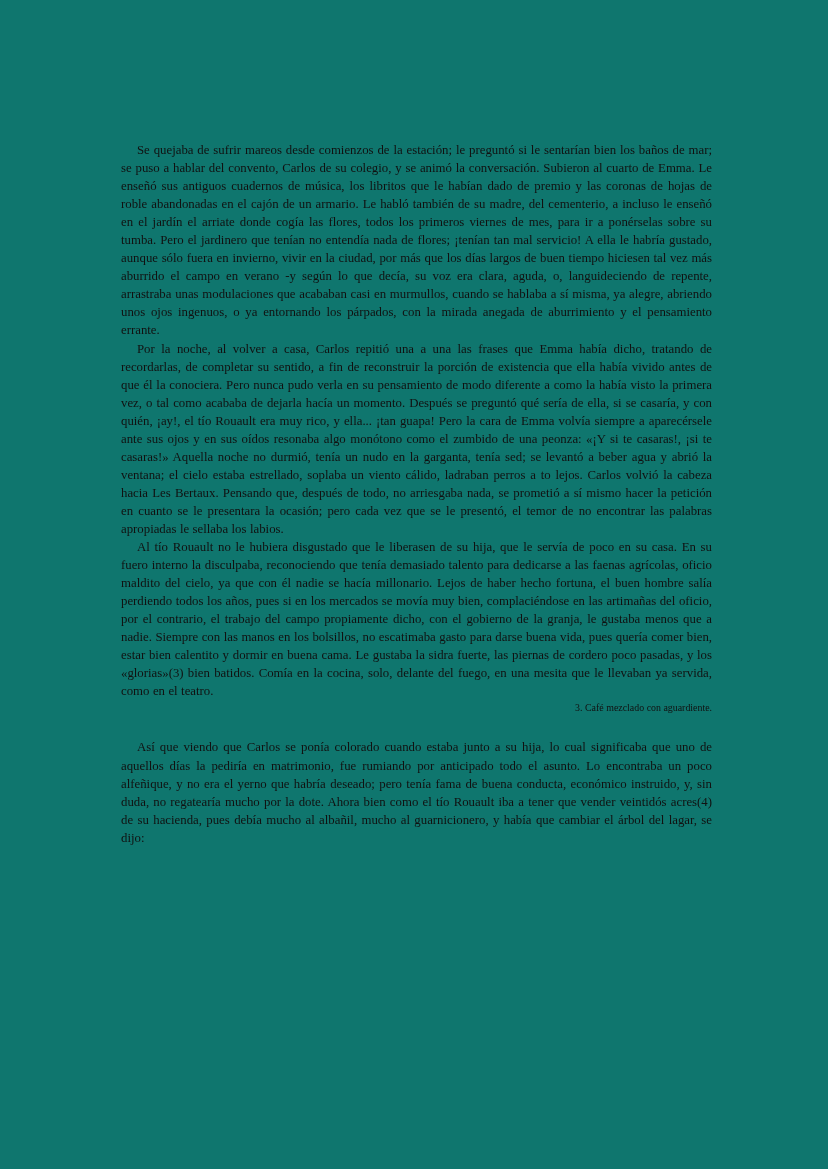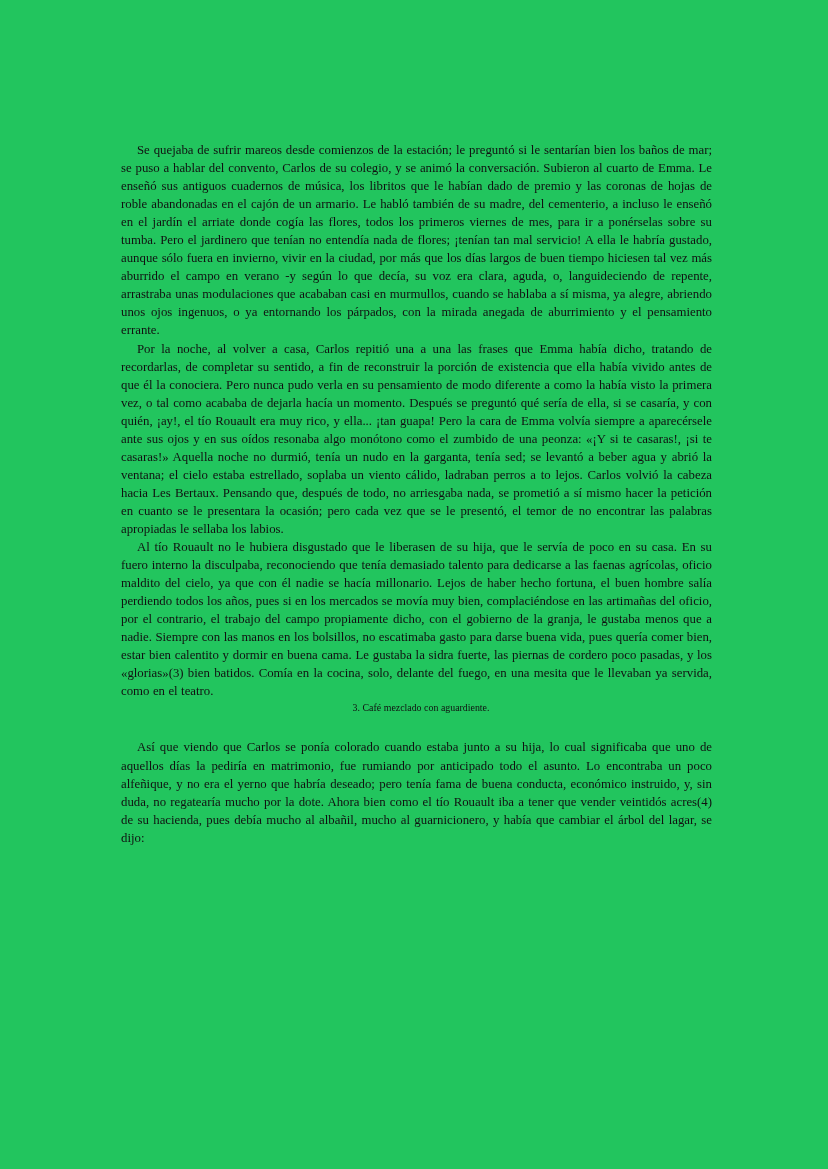--- a/index.html
+++ b/index.html
@@ -14,21 +14,21 @@
     overflow: hidden;
     font-family: "Liberation Serif", "DejaVu Serif", serif;
     color: #111111;
     -webkit-font-smoothing: antialiased;
   }
 
   .page {
     position: relative;
     width: 828px;
     height: 1169px;
-    background: #22c55e;
+    background: #0f766e;
     box-sizing: border-box;
   }
 
   
   .text-column {
     position: absolute;
     left: 121px;
     top: 141px;
     width: 591px;
   }
@@ -44,21 +44,21 @@
     hyphens: none;
     word-spacing: 0.02em;
   }
 
   
   p.footnote {
     margin: 0;
     padding: 0;
     font-size: 9.9px;
     line-height: 15px;
-    text-align: center;
+    text-align: right;
     text-indent: 9px;
     word-spacing: 0.01em;
   }
 
   
   .par-gap {
     height: 23px;
   }
 </style>
 </head>

